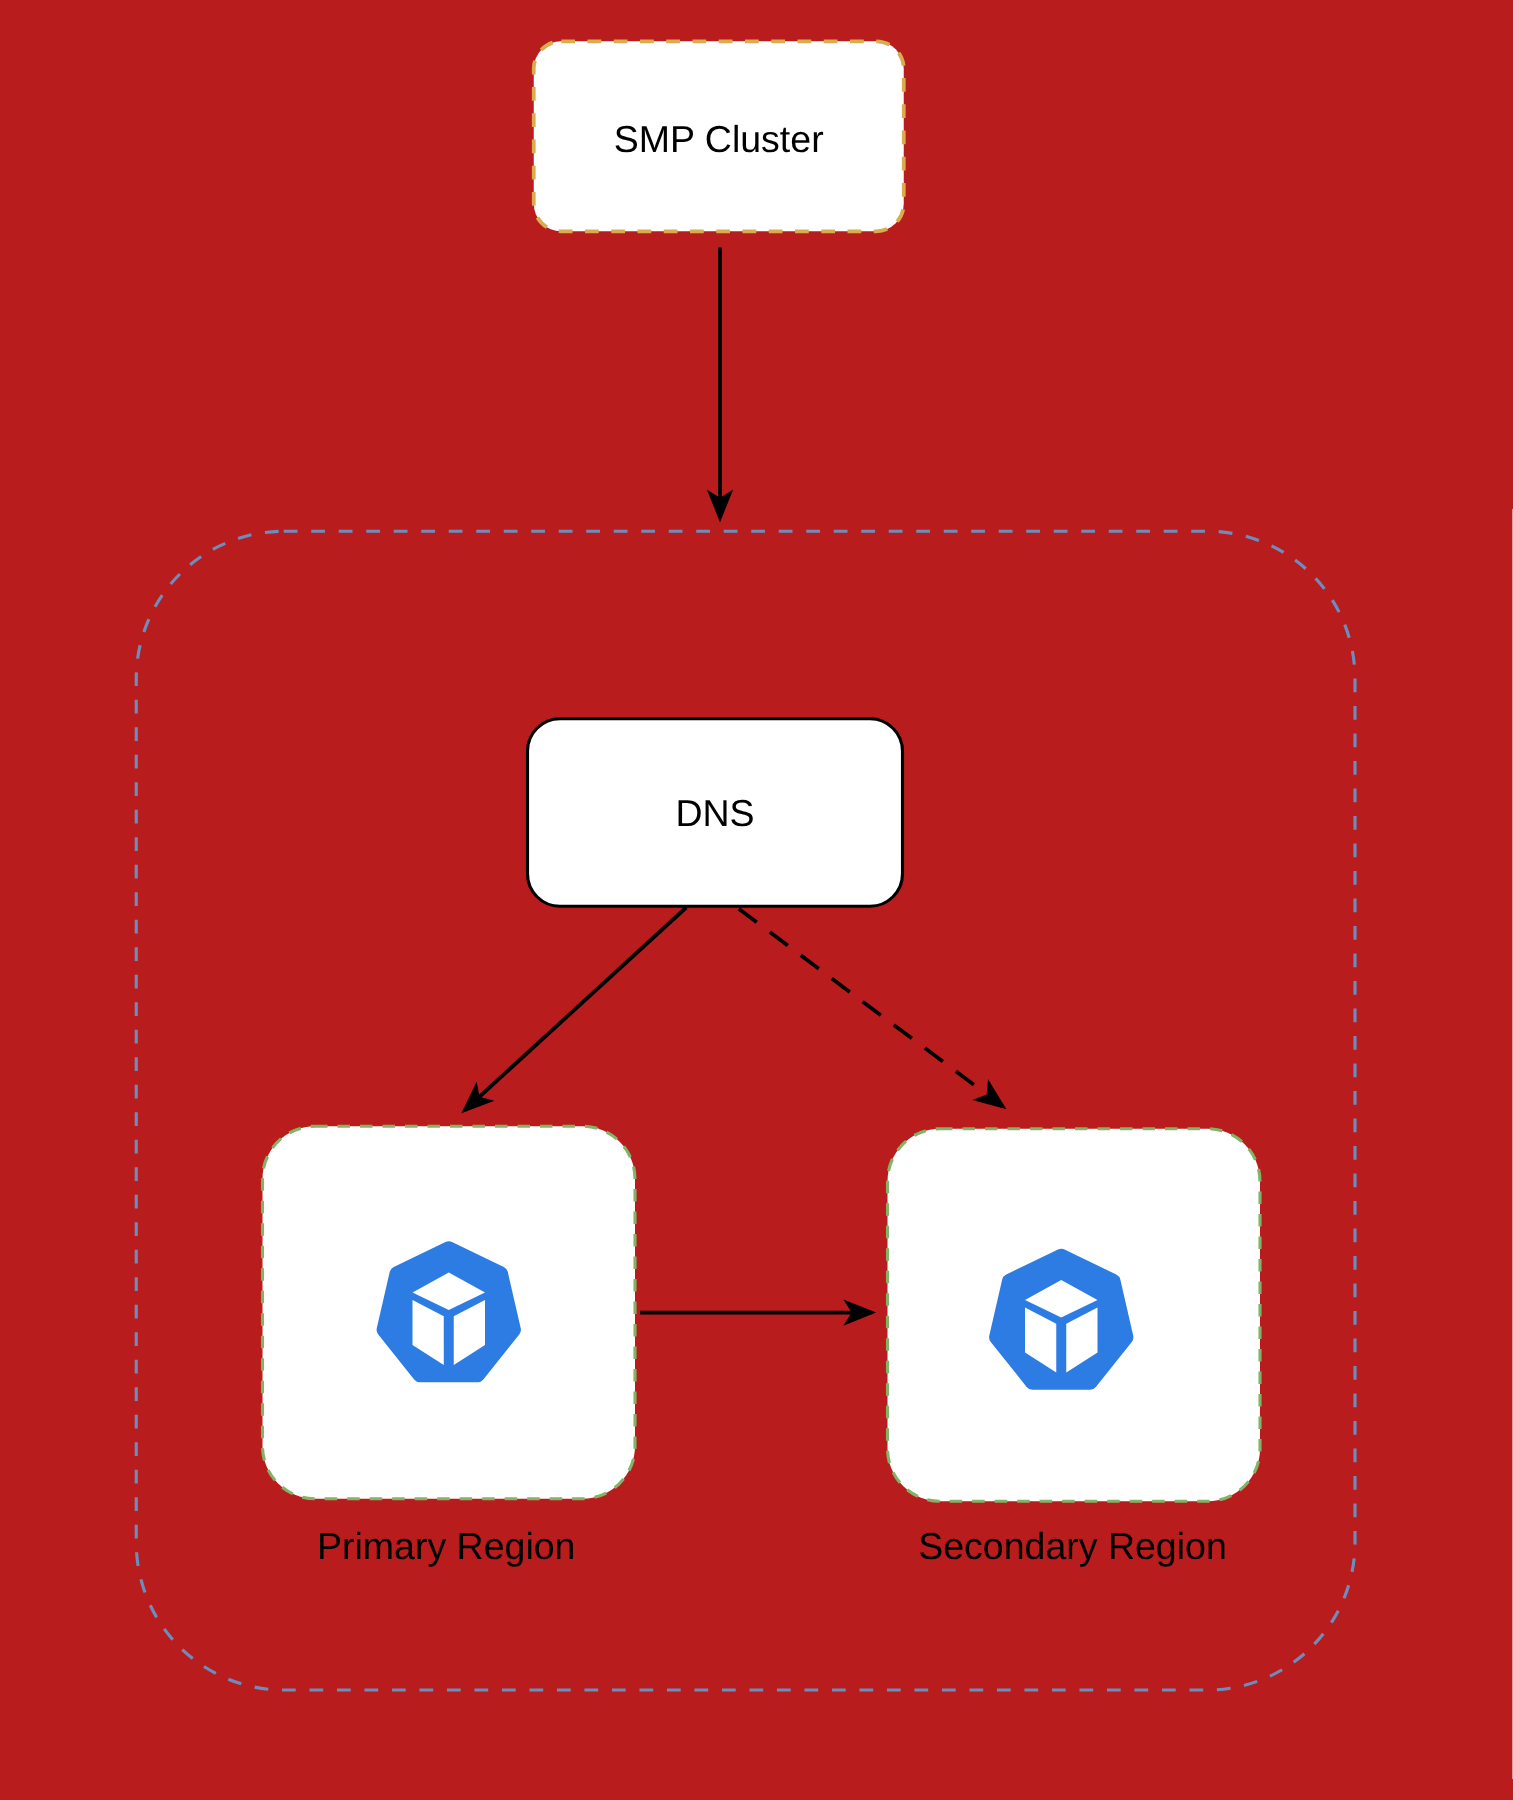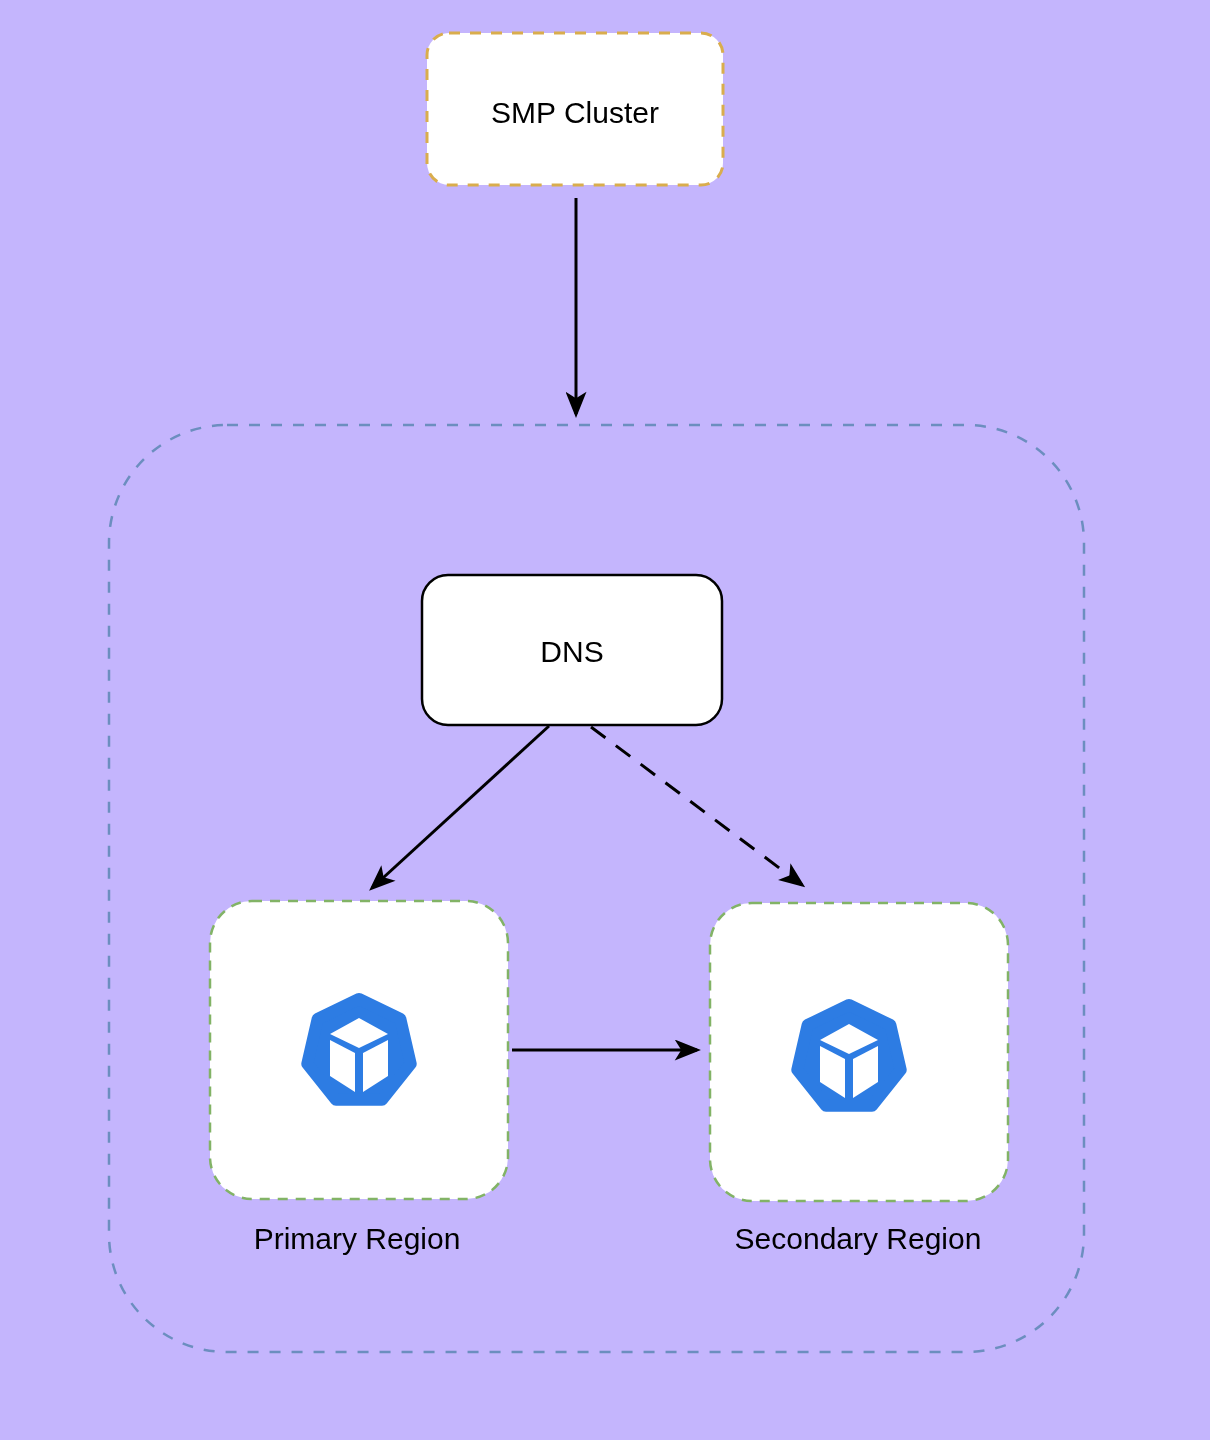--- a/index.html
+++ b/index.html
@@ -8,21 +8,21 @@
     background: #ffffff;
     width: 1210px;
     height: 1440px;
     overflow: hidden;
     font-family: "Liberation Sans", sans-serif;
   }
   .canvas {
     position: relative;
     width: 1210px;
     height: 1440px;
-    background: #c4b5fd;
+    background: #b91c1c;
   }
   svg text {
     font-family: "Liberation Sans", sans-serif;
     fill: #000000;
   }
   .node-label { font-size: 30px; }
   .region-label { font-size: 30px; }
 </style>
 </head>
 <body>

